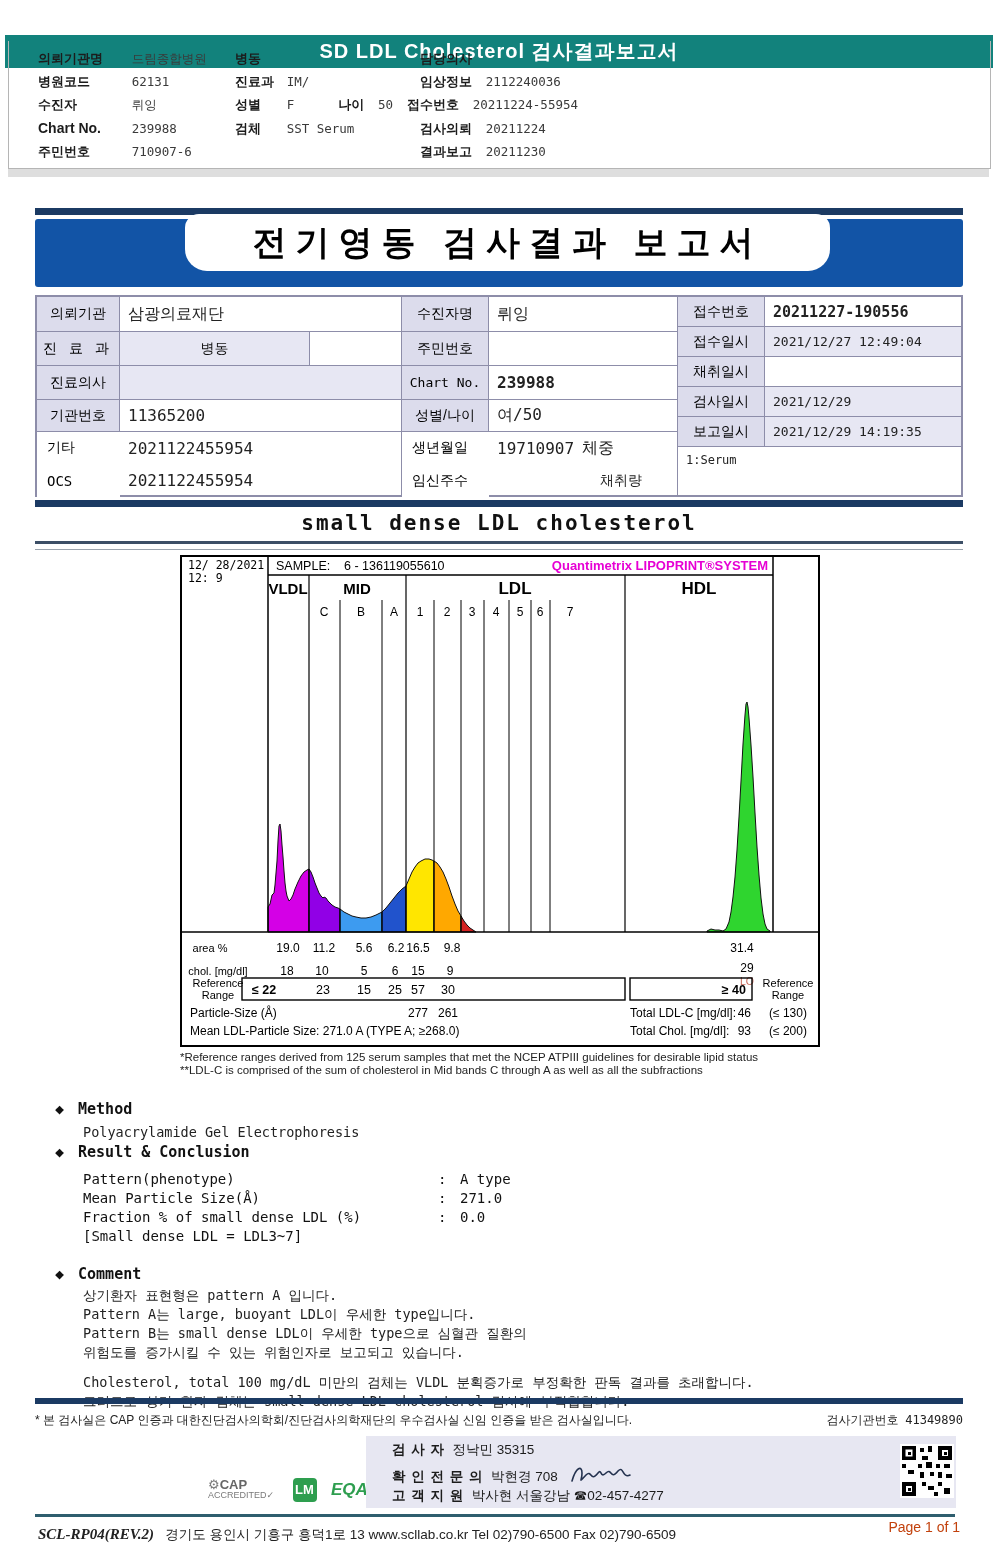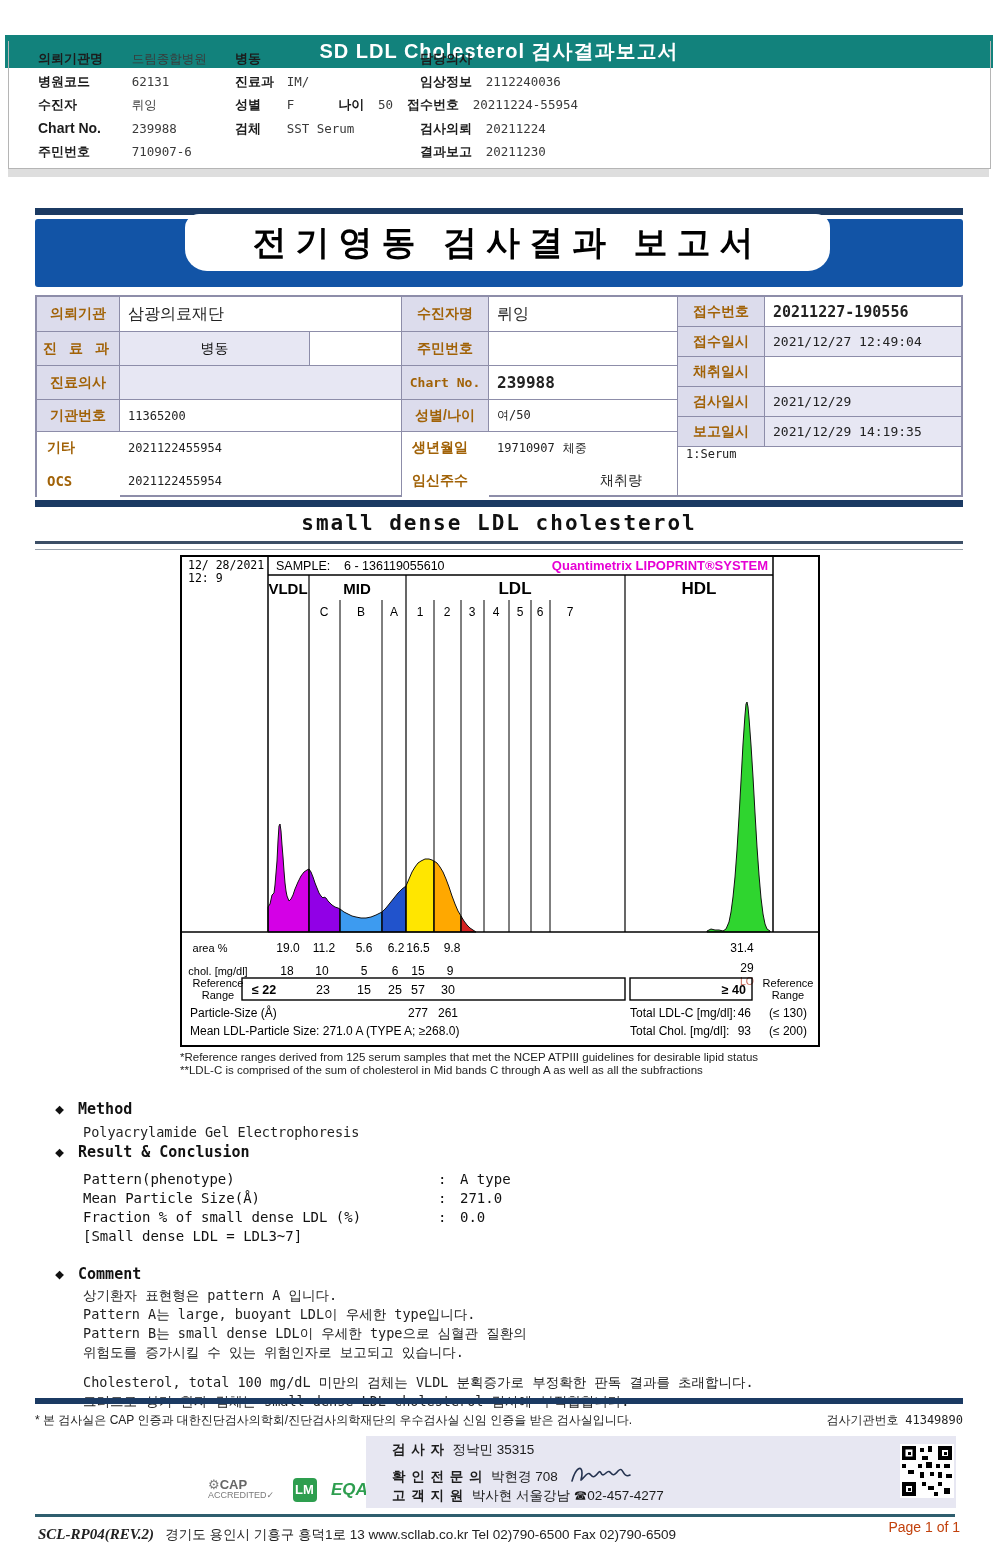--- a/index.html
+++ b/index.html
@@ -26,23 +26,23 @@
   .otable{left:35px;top:295px;width:928px;height:202px;border:2px solid #8d8da9;
           display:flex;box-sizing:border-box;background:#fff;}
   .ogroup{display:flex;flex-direction:column;box-sizing:border-box;}
   .ogroup.a{width:365px;border-right:1px solid #8d8da9;}
   .ogroup.b{width:276px;border-right:1px solid #8d8da9;}
   .ogroup.c{flex:1;}
   .orow{display:flex;box-sizing:border-box;border-top:1px solid #8d8da9;flex:0 0 auto;}
   .orow.first{border-top:none;}
   .ocell{box-sizing:border-box;display:flex;align-items:center;}
   .olabel{background:#dcdcec;width:83px;border-right:1px solid #8d8da9;
-          justify-content:center;font-size:14px;color:#a16207;flex:0 0 auto;font-weight:bold;}
+          justify-content:center;font-size:14px;color:#000000;flex:0 0 auto;}
   .olabel.plain{background:#fff;border-right:none;justify-content:flex-start;padding-left:10px;}
-  .oval{flex:1;padding-left:8px;font-size:12px;color:#222;}
+  .oval{flex:1;padding-left:8px;font-size:16px;color:#222;}
   .lav{background:#e7e7f3;}
   .big{font-size:16px;}
   .bold{font-weight:bold;}
   
   .navy-bar2{left:35px;top:500px;width:928px;height:7px;background:#1b3a63;}
   .sd-title{left:0;top:511px;width:998px;text-align:center;
             font-family:"DejaVu Sans Mono",monospace;font-weight:bold;font-size:21px;letter-spacing:2px;}
   .dbl-line{left:35px;top:541px;width:928px;height:5px;border-top:3px solid #3c4f66;border-bottom:1px solid #9aa3ad;}
   
   .chartbox{left:180px;top:555px;width:640px;height:492px;}
@@ -219,21 +219,21 @@
       </div>
       <div class="orow" style="height:30px;">
         <div class="ocell olabel" style="width:87px;">검사일시</div>
         <div class="ocell oval mono lav" style="font-size:13px;">2021/12/29</div>
       </div>
       <div class="orow" style="height:30px;">
         <div class="ocell olabel" style="width:87px;">보고일시</div>
         <div class="ocell oval mono lav" style="font-size:13px;">2021/12/29 14:19:35</div>
       </div>
       <div class="orow" style="flex:1;">
-        <div class="ocell oval mono" style="align-items:flex-start;font-size:12px;">1:Serum</div>
+        <div class="ocell oval mono" style="align-items:flex-start;padding-top:6px;font-size:12px;">1:Serum</div>
       </div>
     </div>
   </div>
 
   <div class="abs navy-bar2"></div>
   <div class="abs sd-title">small dense LDL cholesterol</div>
   <div class="abs dbl-line"></div>
 
   <div class="abs chartbox">
     <svg width="640" height="492" viewBox="0 0 640 492">

